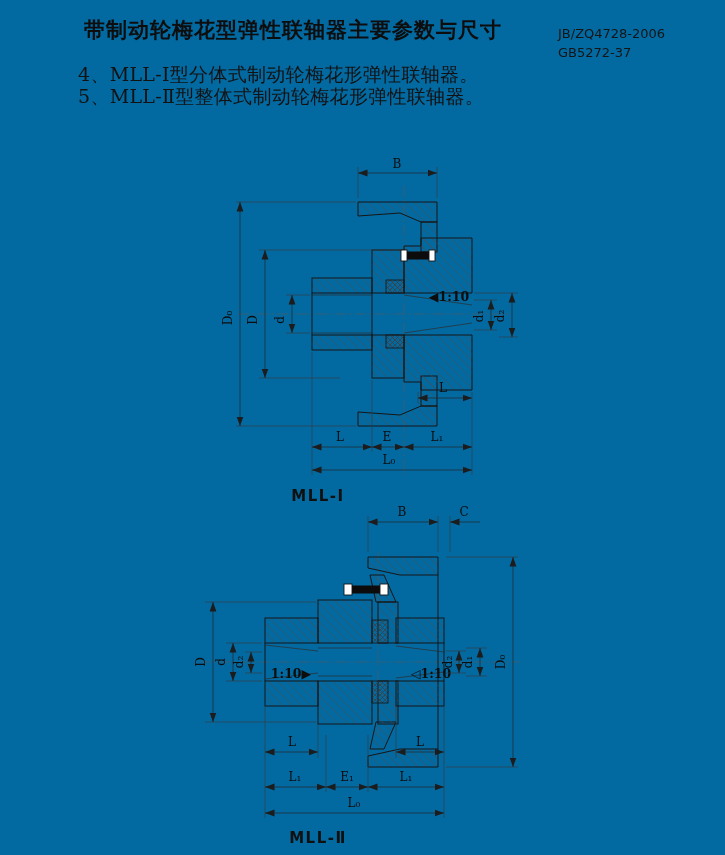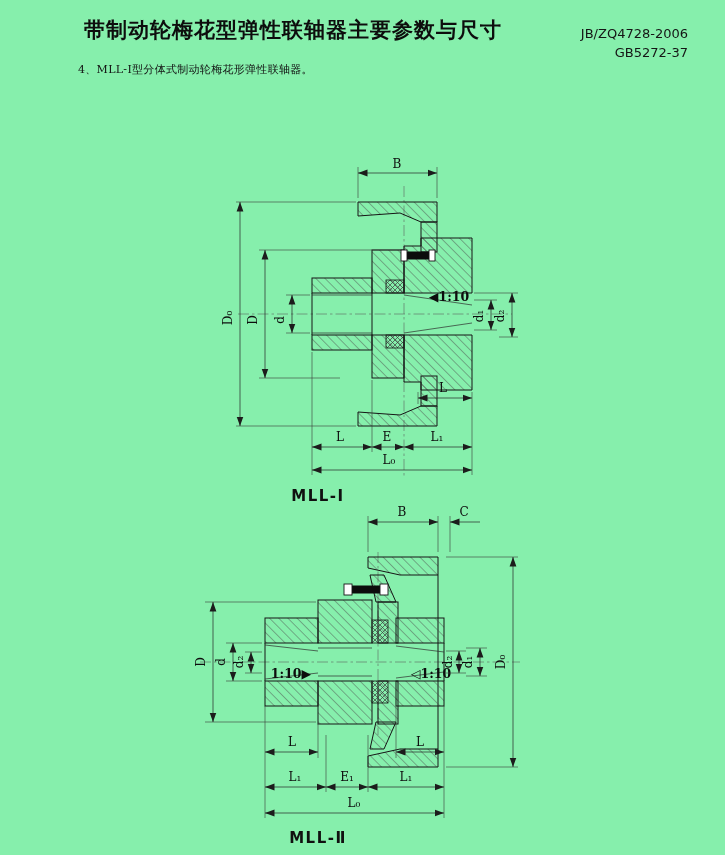--- a/index.html
+++ b/index.html
@@ -1,22 +1,22 @@
 <!DOCTYPE html>
 <html><head>
 <meta charset="utf-8">
 <style>
   html,body{margin:0;padding:0;background:#e8e8e8;}
-  #page{position:relative;width:725px;height:855px;background:#86efac;overflow:hidden;
+  #page{position:relative;width:725px;height:855px;background:#0369a1;overflow:hidden;
         font-family:"DejaVu Serif","Liberation Serif",serif;color:#111;}
   .title{position:absolute;left:84px;top:16px;width:460px;
          font:bold 21px "Liberation Sans","DejaVu Sans",sans-serif;letter-spacing:1px;color:#0d0d0d;}
-  .standards{position:absolute;left:558px;top:24px;width:130px;text-align:right;
+  .standards{position:absolute;left:558px;top:24px;width:130px;text-align:left;
              font:13px "DejaVu Sans","Liberation Sans",sans-serif;color:#151515;line-height:19px;}
-  .note{position:absolute;left:78px;font-size:11px;color:#121212;letter-spacing:0.3px;}
+  .note{position:absolute;left:78px;font-size:19px;color:#121212;letter-spacing:0.3px;}
   .n4{top:62px;} .n5{top:84px;}
   svg{position:absolute;overflow:visible;}
   .part{fill:url(#hatch);stroke:#161616;stroke-width:1;}
   .xp{fill:url(#xhatch);stroke:#161616;stroke-width:0.8;}
   .ol{stroke:#161616;stroke-width:1;fill:none;}
   .thin{stroke:#2d2d2d;stroke-width:0.7;fill:none;}
   .cl{stroke:#5a5a5a;stroke-width:0.55;fill:none;stroke-dasharray:11 3 2.5 3;}
   .dim{stroke:#262626;stroke-width:0.7;fill:none;marker-start:url(#arr);marker-end:url(#arr);}
   .dimL{stroke:#262626;stroke-width:0.7;fill:none;marker-end:url(#arr);}
   .ext{stroke:#3a3a3a;stroke-width:0.6;fill:none;}
@@ -44,20 +44,21 @@
       </marker>
     </defs>
   </svg>
 
   <div class="title">带制动轮梅花型弹性联轴器主要参数与尺寸</div>
   <div class="standards">
     <div>JB/ZQ4728-2006</div>
     <div>GB5272-37</div>
   </div>
   <div class="note n4">4、MLL-Ⅰ型分体式制动轮梅花形弹性联轴器。</div>
+  <div class="note n5">5、MLL-Ⅱ型整体式制动轮梅花形弹性联轴器。</div>
 
   <svg style="left:220px;top:155px;" width="300" height="355" viewBox="220 155 300 355">
 
     <g>
       <line class="cl" x1="404" y1="186" x2="404" y2="478"></line>
       <line class="cl" x1="238" y1="314" x2="512" y2="314"></line>
     </g>
 
     <g>
       <path class="part" d="M358,202 H437 V222 H421 L400,213 L358,216 Z"></path>

